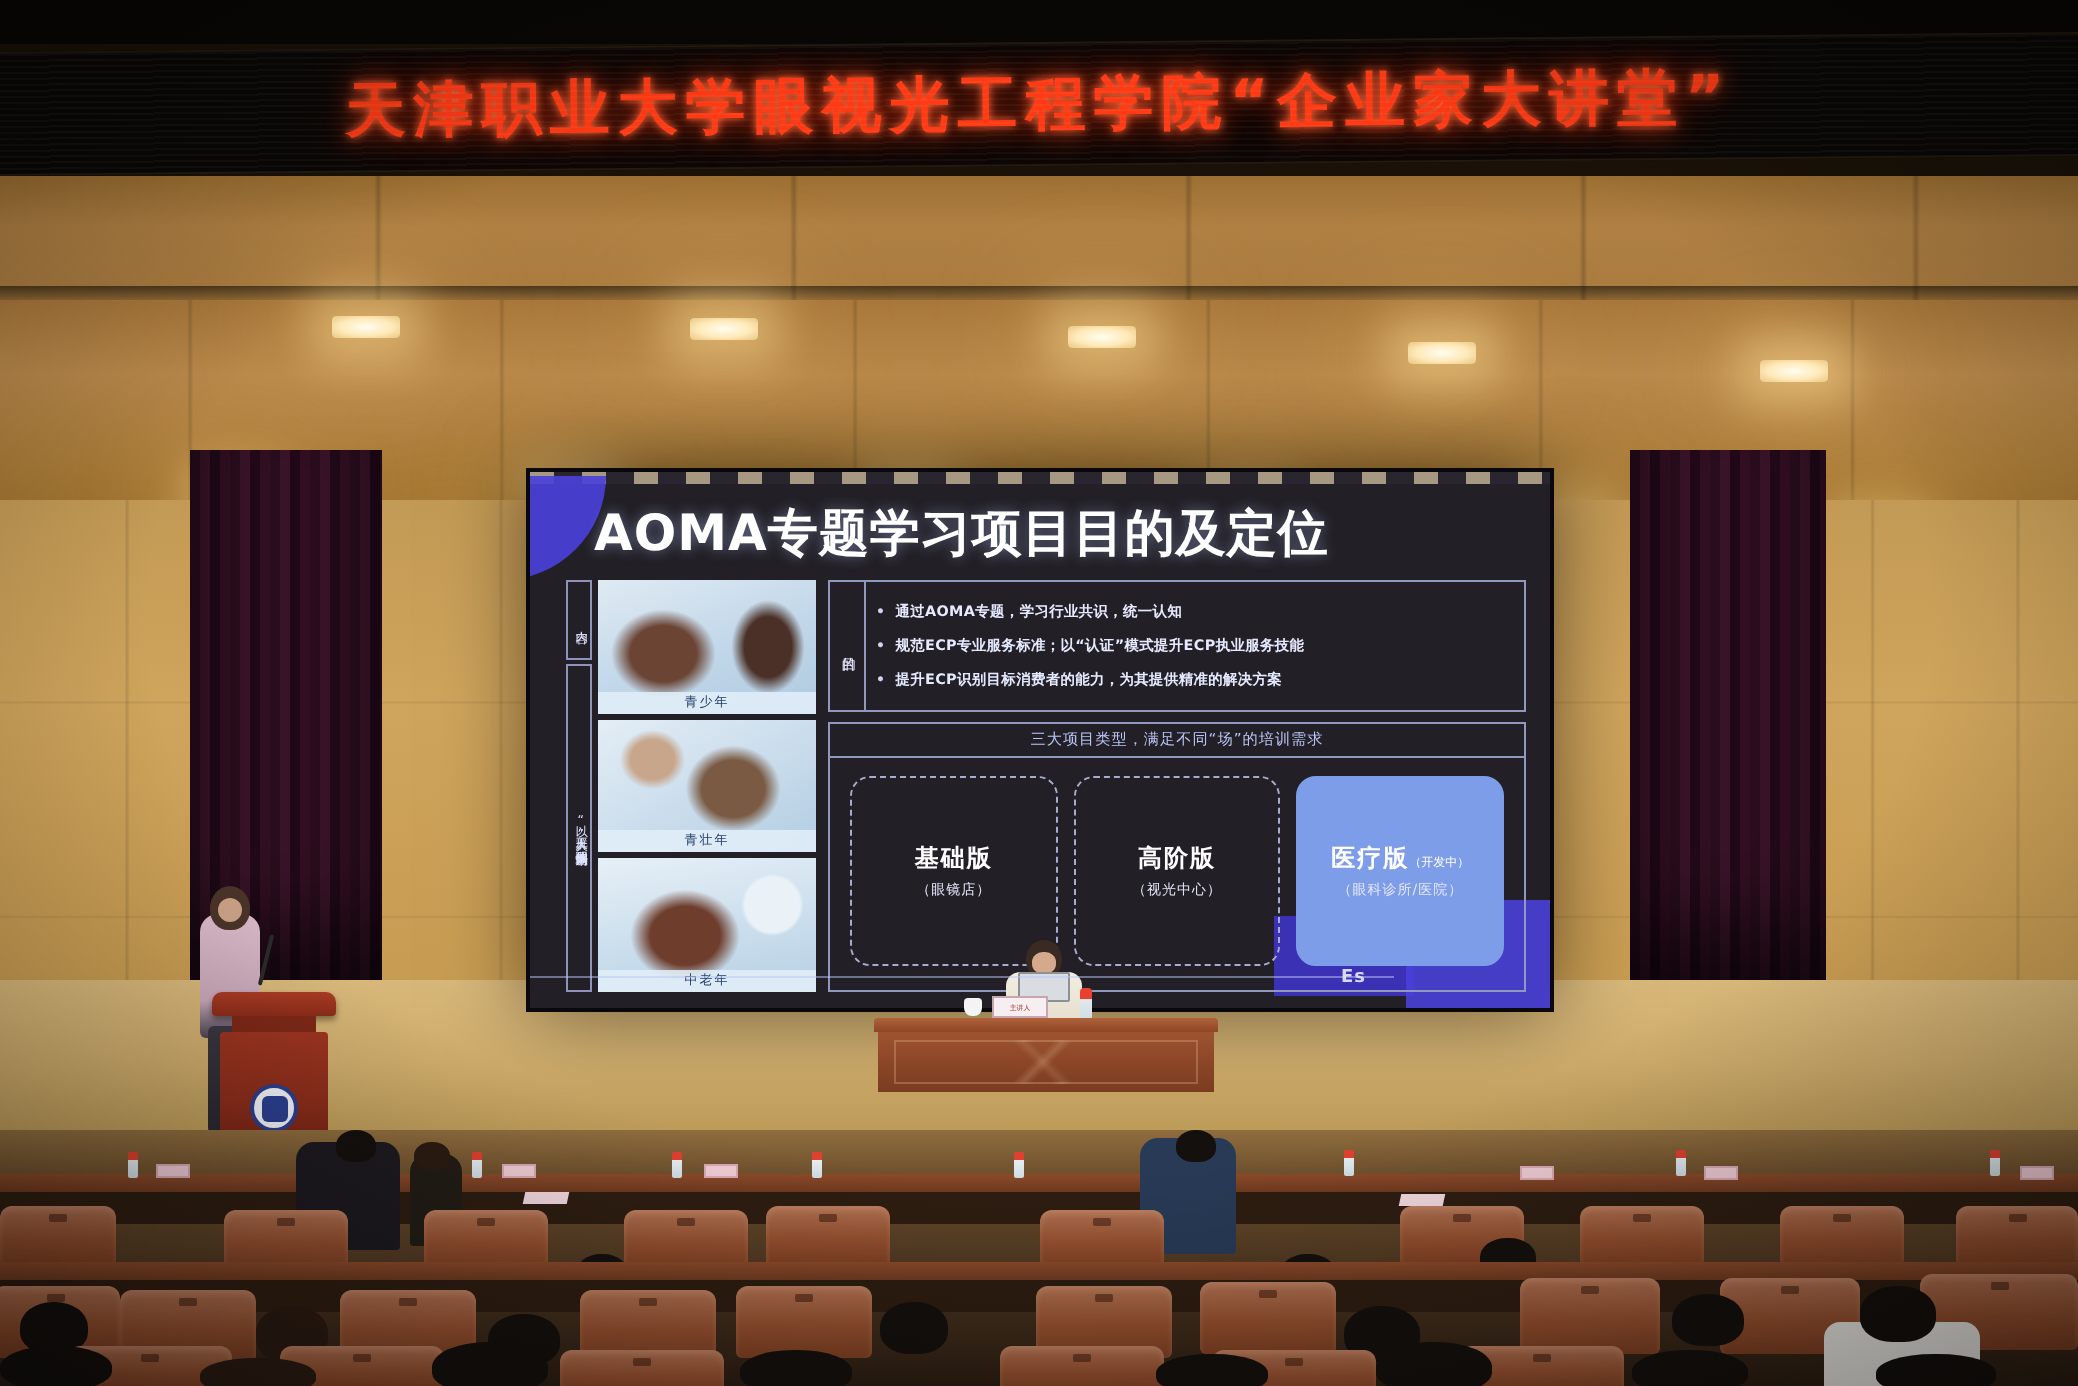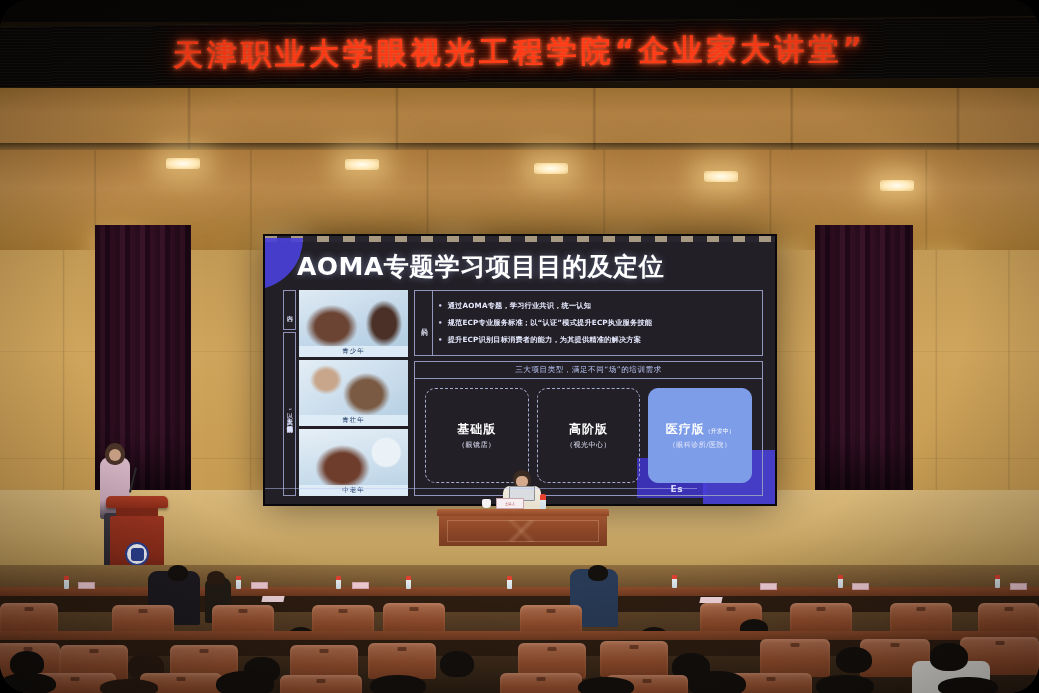--- a/index.html
+++ b/index.html
@@ -4,21 +4,21 @@
 <style>
   * { box-sizing: border-box; margin:0; padding:0; }
   html,body { background:#000; }
   body {
     width:1039px; height:693px; overflow:hidden;
     font-family:"Liberation Sans", sans-serif;
     position:relative;
   }
 
   
-  #scene { position:absolute; inset:0; overflow:hidden; background:#1a1208;border-radius:30px; }
+  #scene { position:absolute; inset:0; overflow:hidden; background:#1a1208; }
 
   
   .ceiling-dark {
     position:absolute; left:0; top:0; width:1039px; height:22px;
     background:#090705;
   }
   .wall-upper {
     position:absolute; left:0; top:88px; width:1039px; height:62px;
     background:linear-gradient(180deg,#9c6f32 0%,#b08043 40%,#a87b3f 100%);
   }

